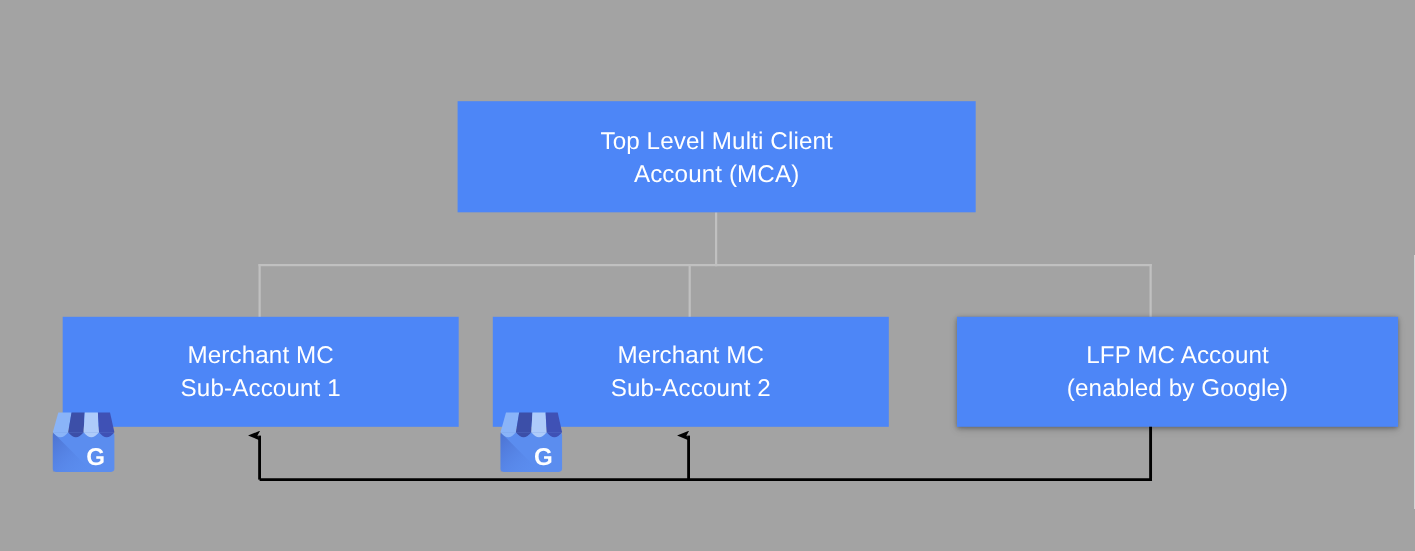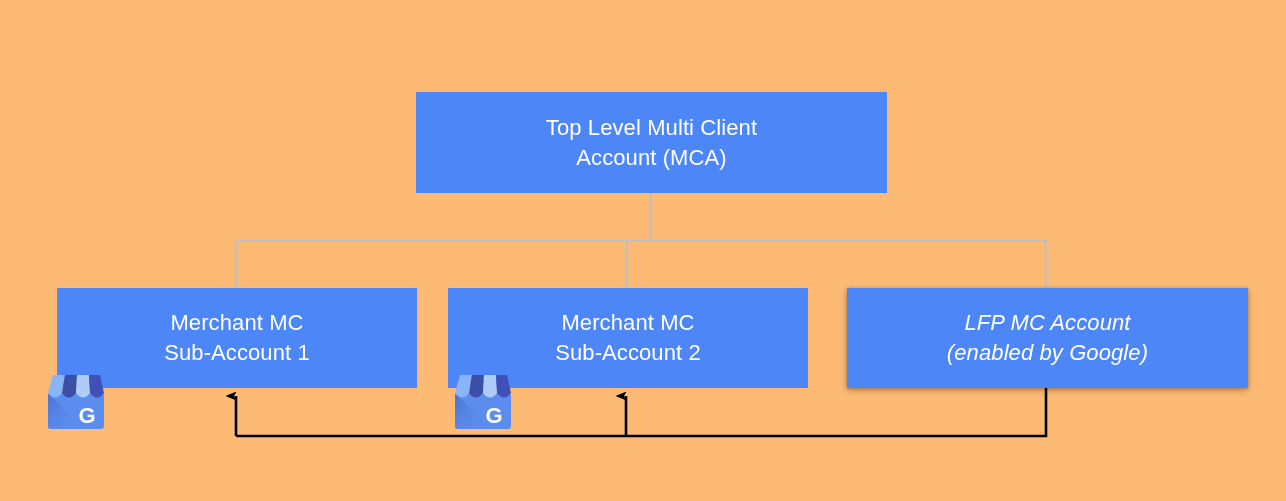--- a/index.html
+++ b/index.html
@@ -42,24 +42,23 @@
   }
   #node-sub1 {
     left: 57px;  top: 288px;
     width: 360px; height: 100px;
   }
   #node-sub2 {
     left: 448px; top: 288px;
     width: 360px; height: 100px;
   }
   #node-lfp {
-    left: 847px; top: 288px;
+    left: 870px; top: 288px;
     width: 401px; height: 100px;
     box-shadow: 0 1px 4px rgba(0,0,0,0.30), 0 3px 8px rgba(0,0,0,0.16);
-    font-style: italic;
   }
 
   
   .conn {
     position: absolute;
     background: #c0c0c0;
     z-index: 1;
   }
   
   #conn-stub   { left: 650px; top: 193px;  width: 2px;  height: 49px; }
@@ -86,21 +85,21 @@
     width: 72px;
     height: 72px;
     z-index: 8;
   }
   #gmb-icon-1 { left: 40px;  top: 365px; }
   #gmb-icon-2 { left: 447px; top: 365px; }
 </style>
 </head>
 <body>
 
-<div id="canvas" style="background: #fdba74;">
+<div id="canvas" style="background: #a3a3a3;">
 
   <div class="conn" id="conn-stub" style="background: rgb(192, 192, 192);"></div>
   <div class="conn" id="conn-bus" style="background: rgb(192, 192, 192);"></div>
   <div class="conn" id="conn-drop-1" style="background: rgb(192, 192, 192);"></div>
   <div class="conn" id="conn-drop-2" style="background: rgb(192, 192, 192);"></div>
   <div class="conn" id="conn-drop-3" style="background: rgb(192, 192, 192);"></div>
 
   <div class="node" id="node-mca" style="background: rgb(77, 134, 247); color: rgb(255, 255, 255);">
     <span class="label">Top Level Multi Client
 Account (MCA)</span>

